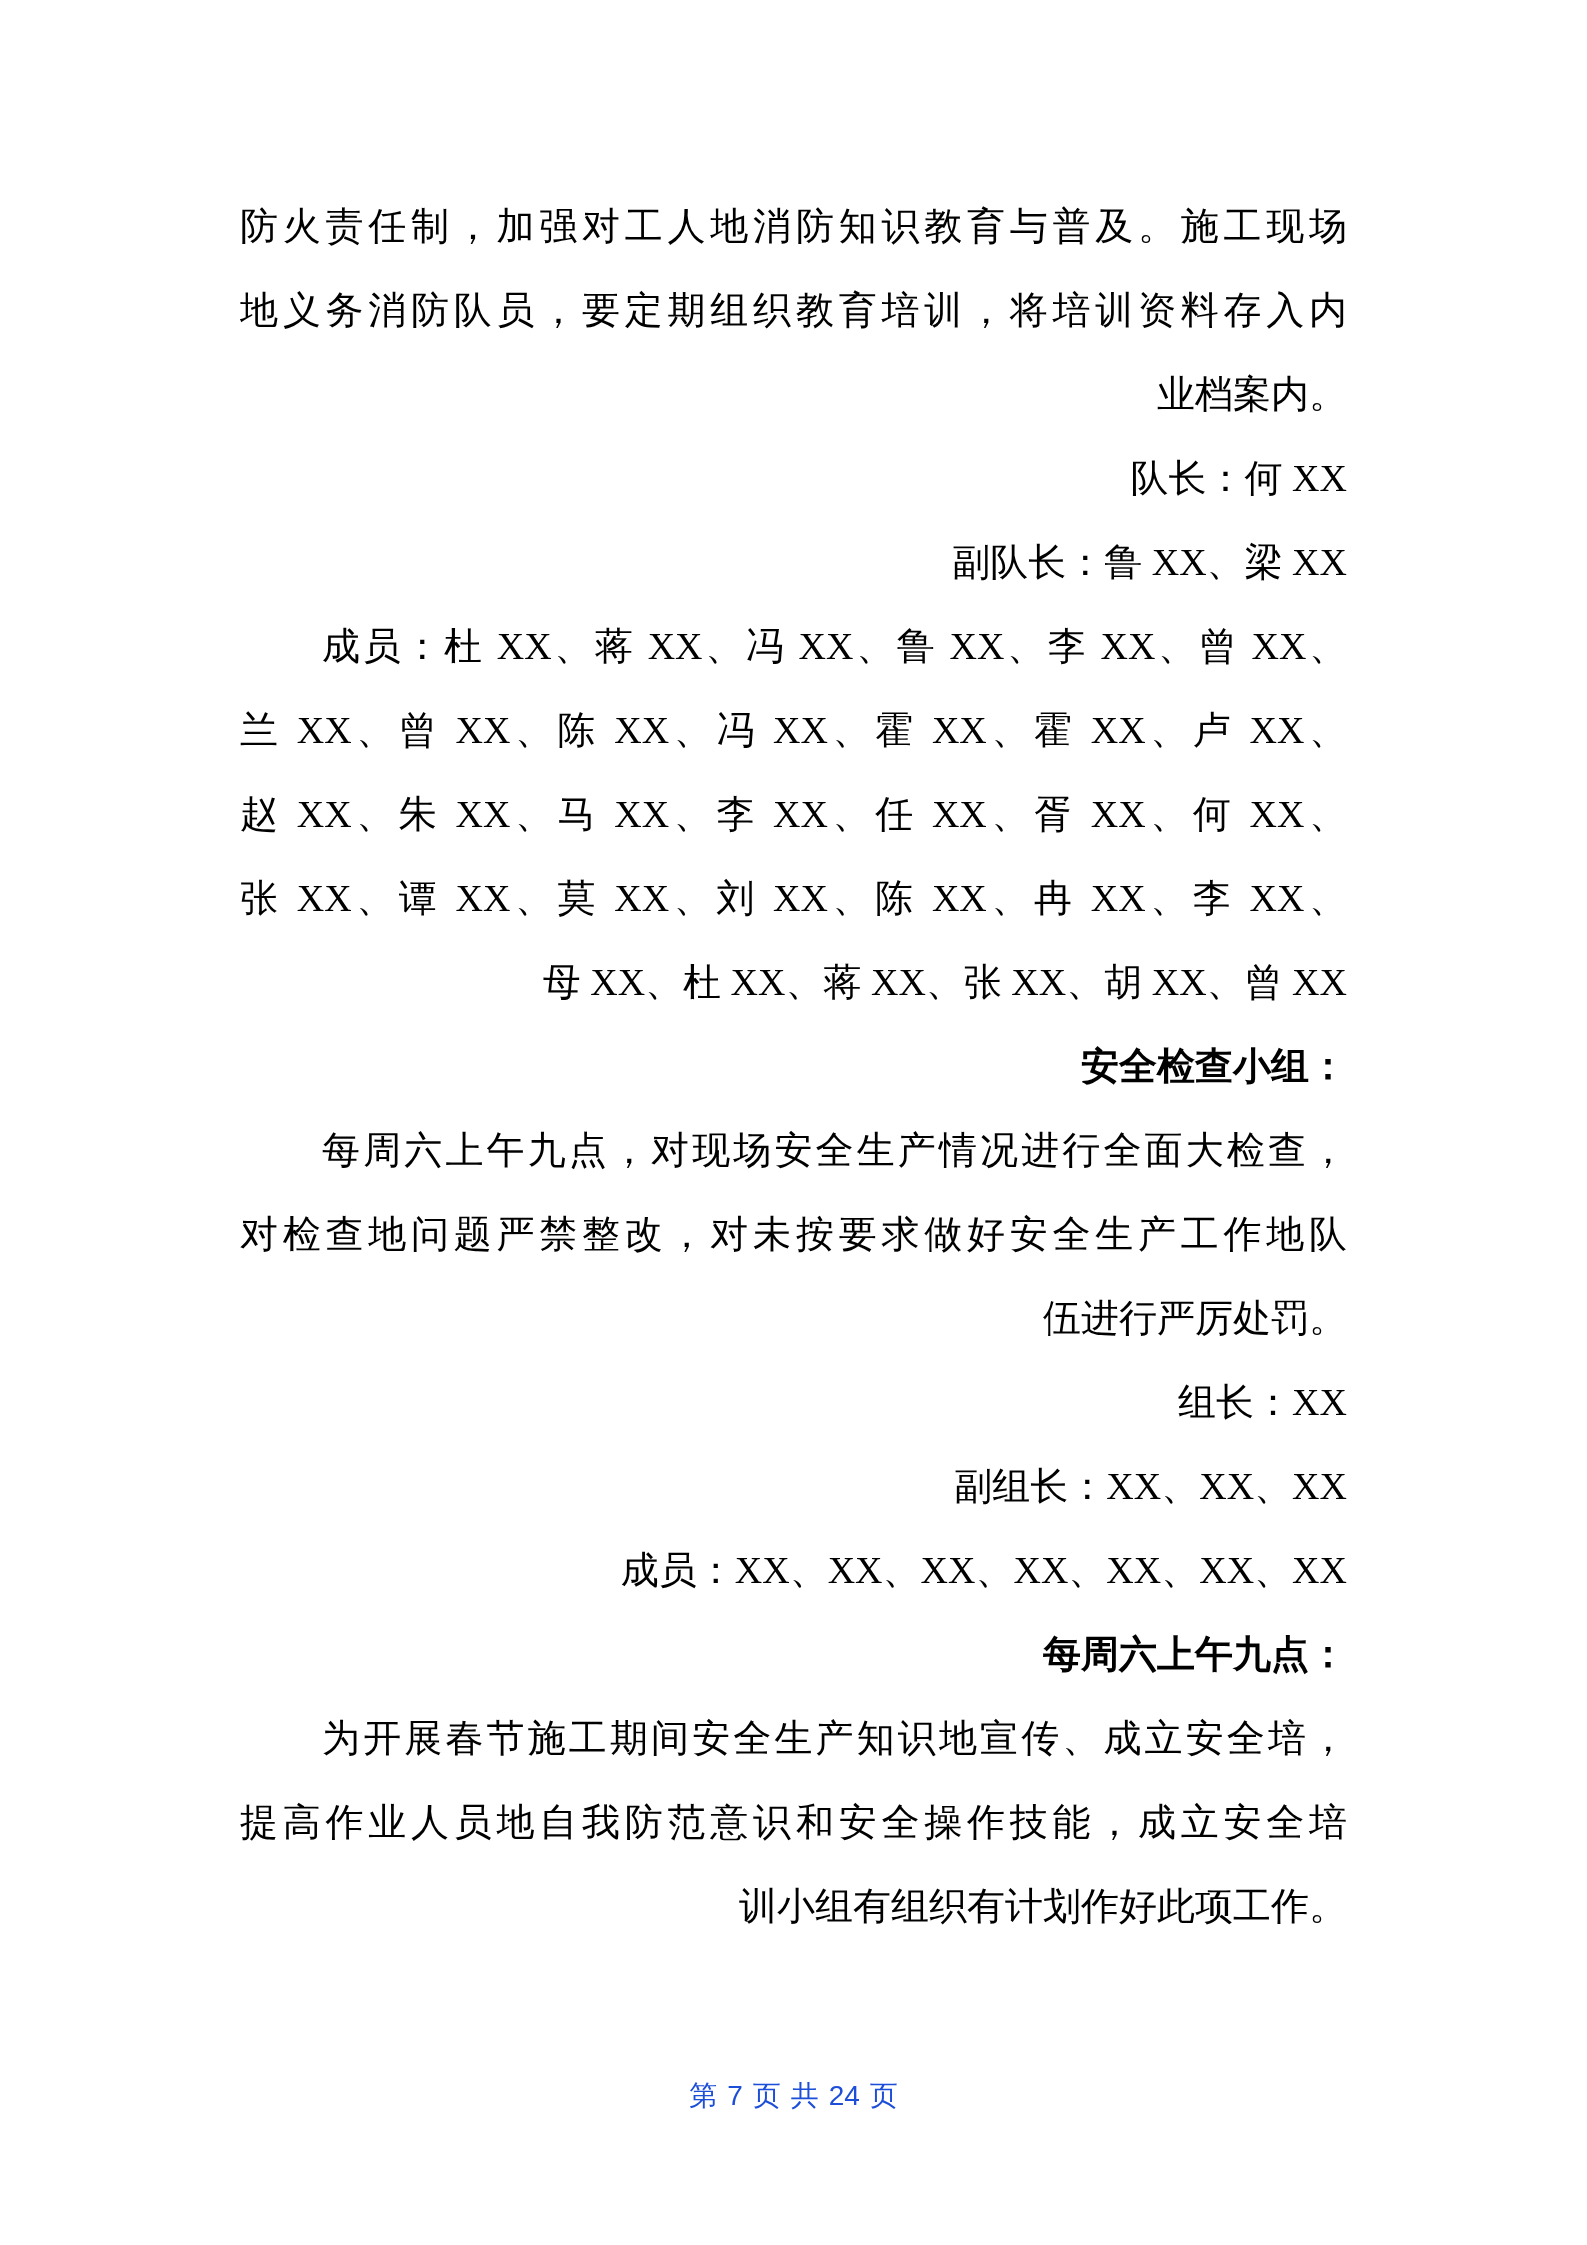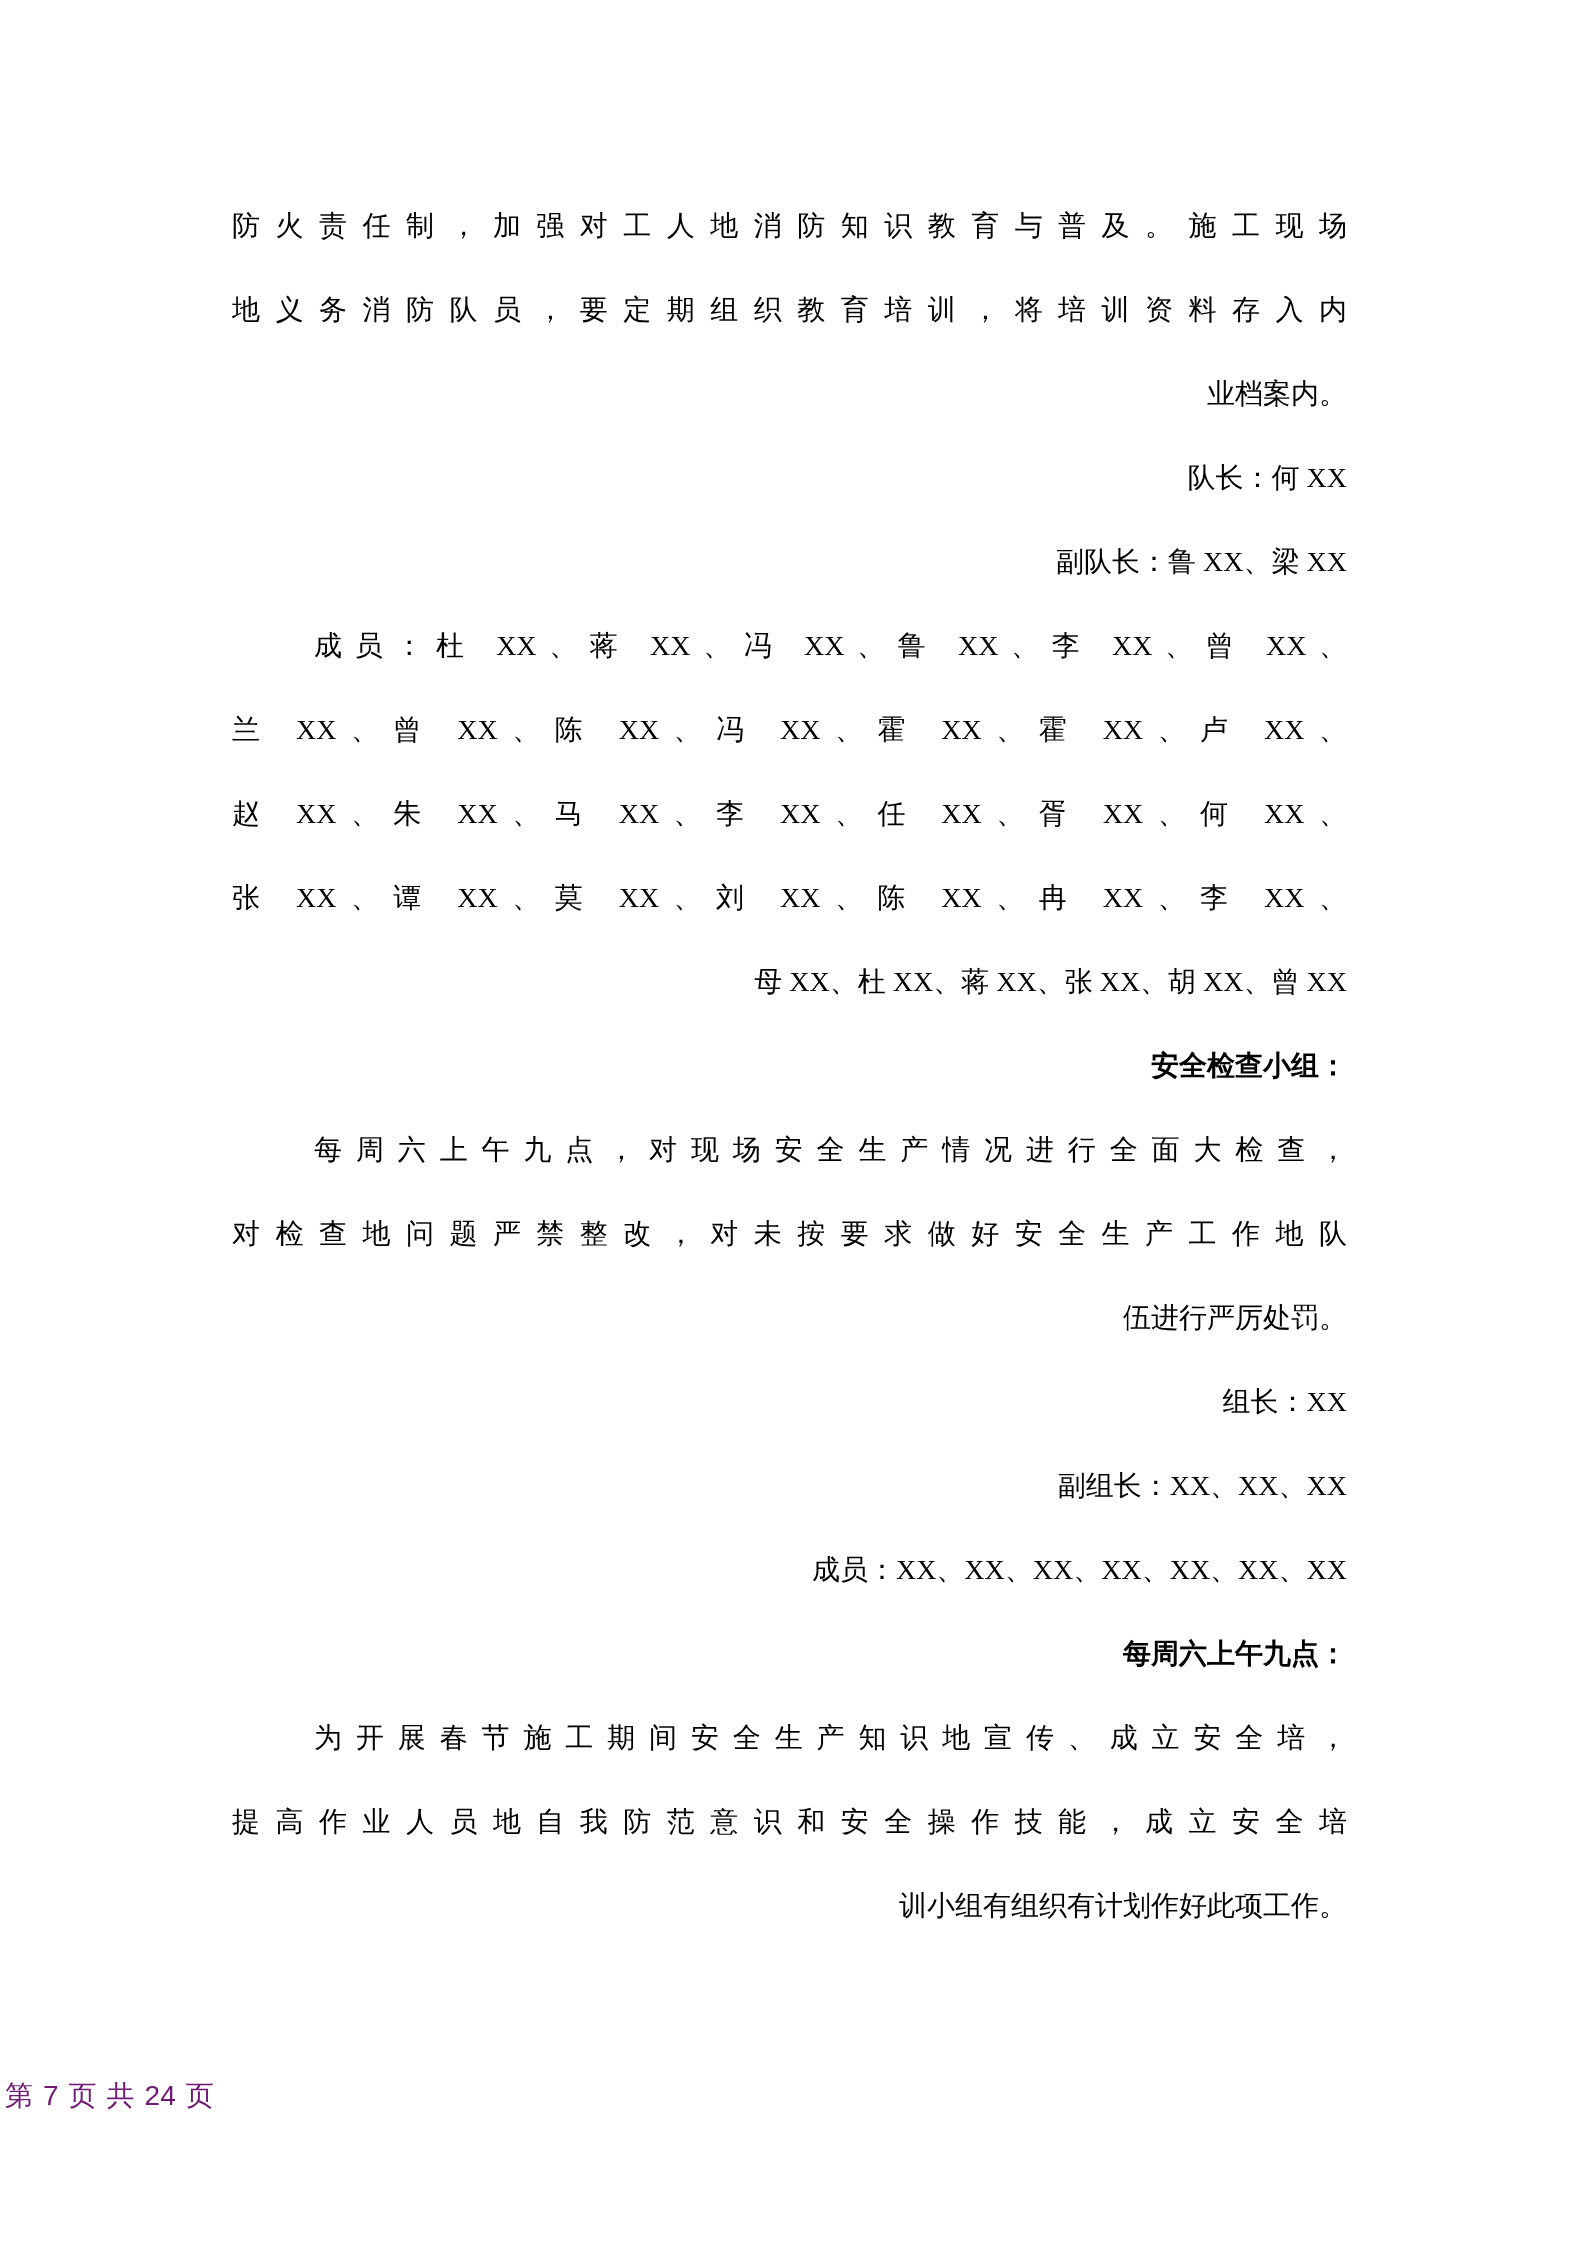--- a/index.html
+++ b/index.html
@@ -11,24 +11,24 @@
     position: relative;
     width: 1587px;
     height: 2245px;
     background: #ffffff;
     color: #000000;
     font-family: "Liberation Serif", "DejaVu Serif", serif;
     overflow: hidden;
   }
   .content {
     position: absolute;
-    left: 232px;
+    left: 240px;
     right: 240px;
     top: 184px;
-    font-size: 28px;
+    font-size: 38px;
     line-height: 84px;
   }
   .paragraph { margin: 0; }
   .line {
     height: 84px;
     white-space: nowrap;
     text-align: right;
   }
   .line.fill {
     text-align: justify;
@@ -38,23 +38,24 @@
     text-indent: 82px;
   }
   .p-heading .line {
     font-weight: 700;
   }
   .footer {
     position: absolute;
     left: 0;
     right: 0;
     top: 2076px;
+    text-align: center;
     font-size: 28px;
     line-height: 40px;
-    color: #701a75;
+    color: #1d4ed8;
   }
   .footer span { margin: 0 5px; }
   .footer .num {
     font-family: "Liberation Sans", "DejaVu Sans", sans-serif;
   }
 </style>
 </head>
 <body>
 
 <div class="page">

